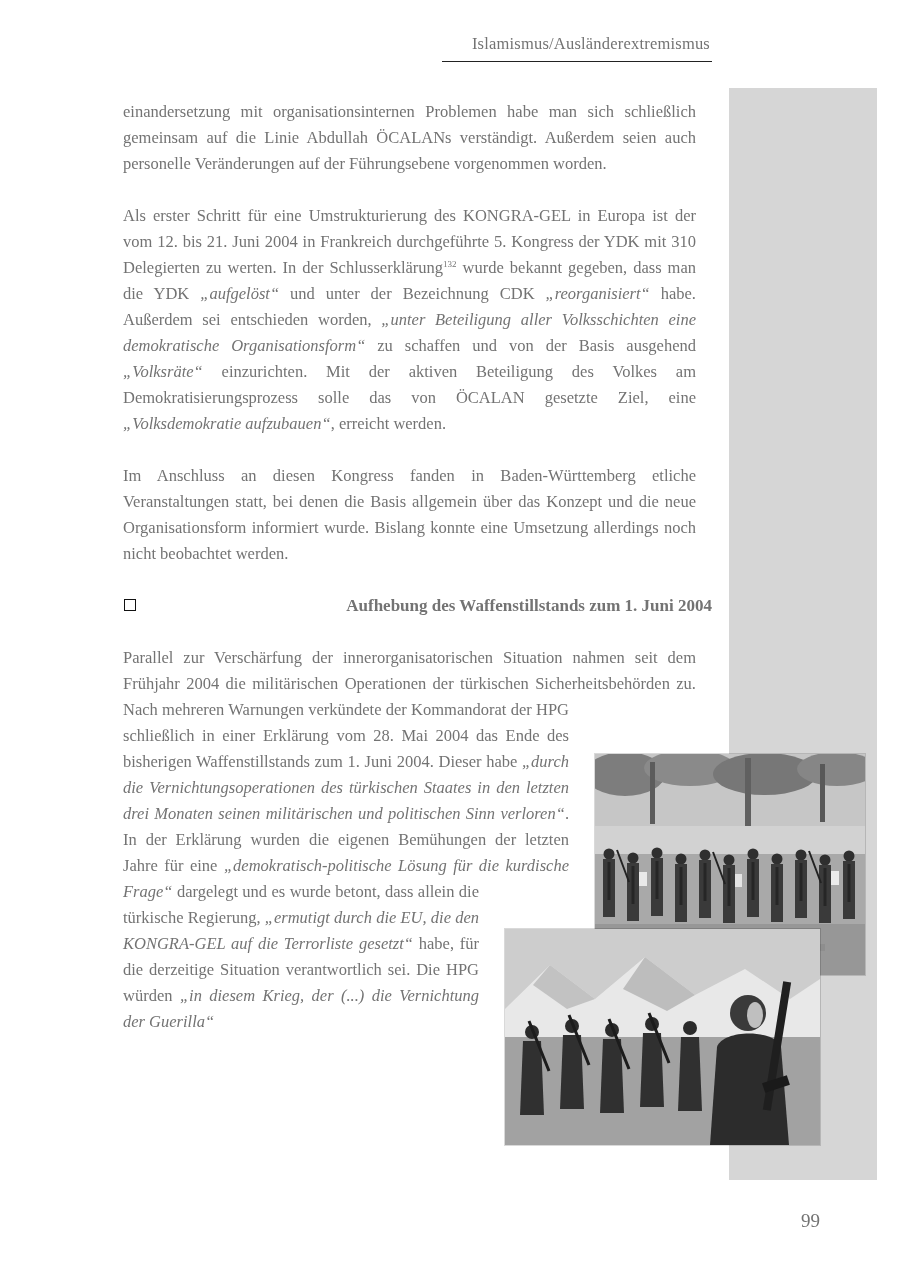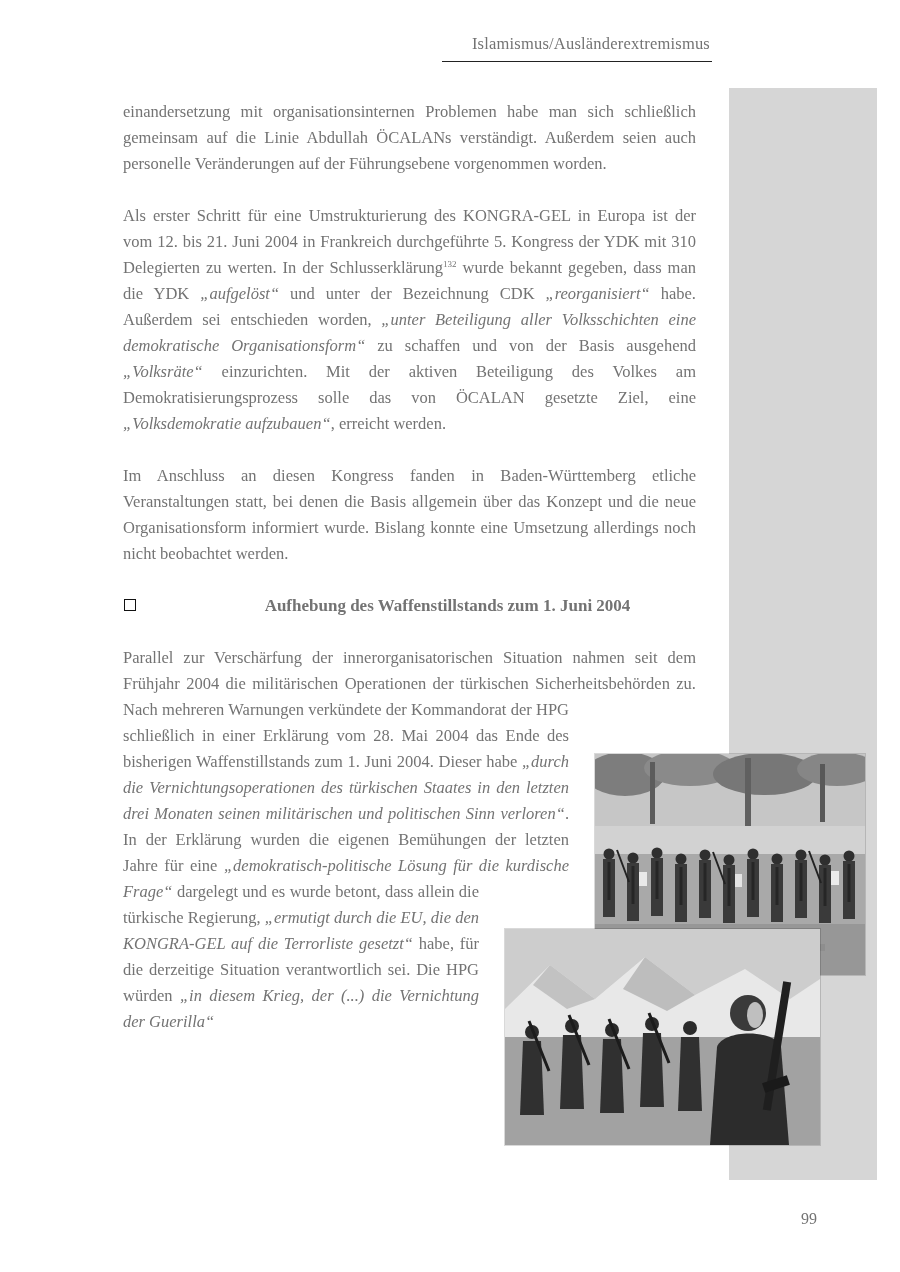--- a/index.html
+++ b/index.html
@@ -49,21 +49,21 @@
     vertical-align:super;
   }
   
   .section-heading{
     position:relative;
     margin:26px 0 26px 0;
     padding-left:60px;
     font-size:17px;
     font-weight:bold;
     line-height:26px;
-    text-align:center;
+    text-align:right;
   }
   .square-bullet{
     position:absolute;
     left:1px;top:6px;
     width:10px;height:10px;
     border:1.6px solid #111;
     background:transparent;
   }
   
   .sp{float:right;}
@@ -87,21 +87,21 @@
   }
   .footnote .fn-number{
     font-size:7.5px;
     vertical-align:super;
     margin-right:14px;
   }
   
   .page-number{
     position:absolute;
     left:801px;top:1210px;
-    font-size:16px;
+    font-size:19px;
     z-index:1;
   }
 </style>
 </head>
 <body>
 
 <div class="page">
 
   <div class="gray-band"></div>
 

